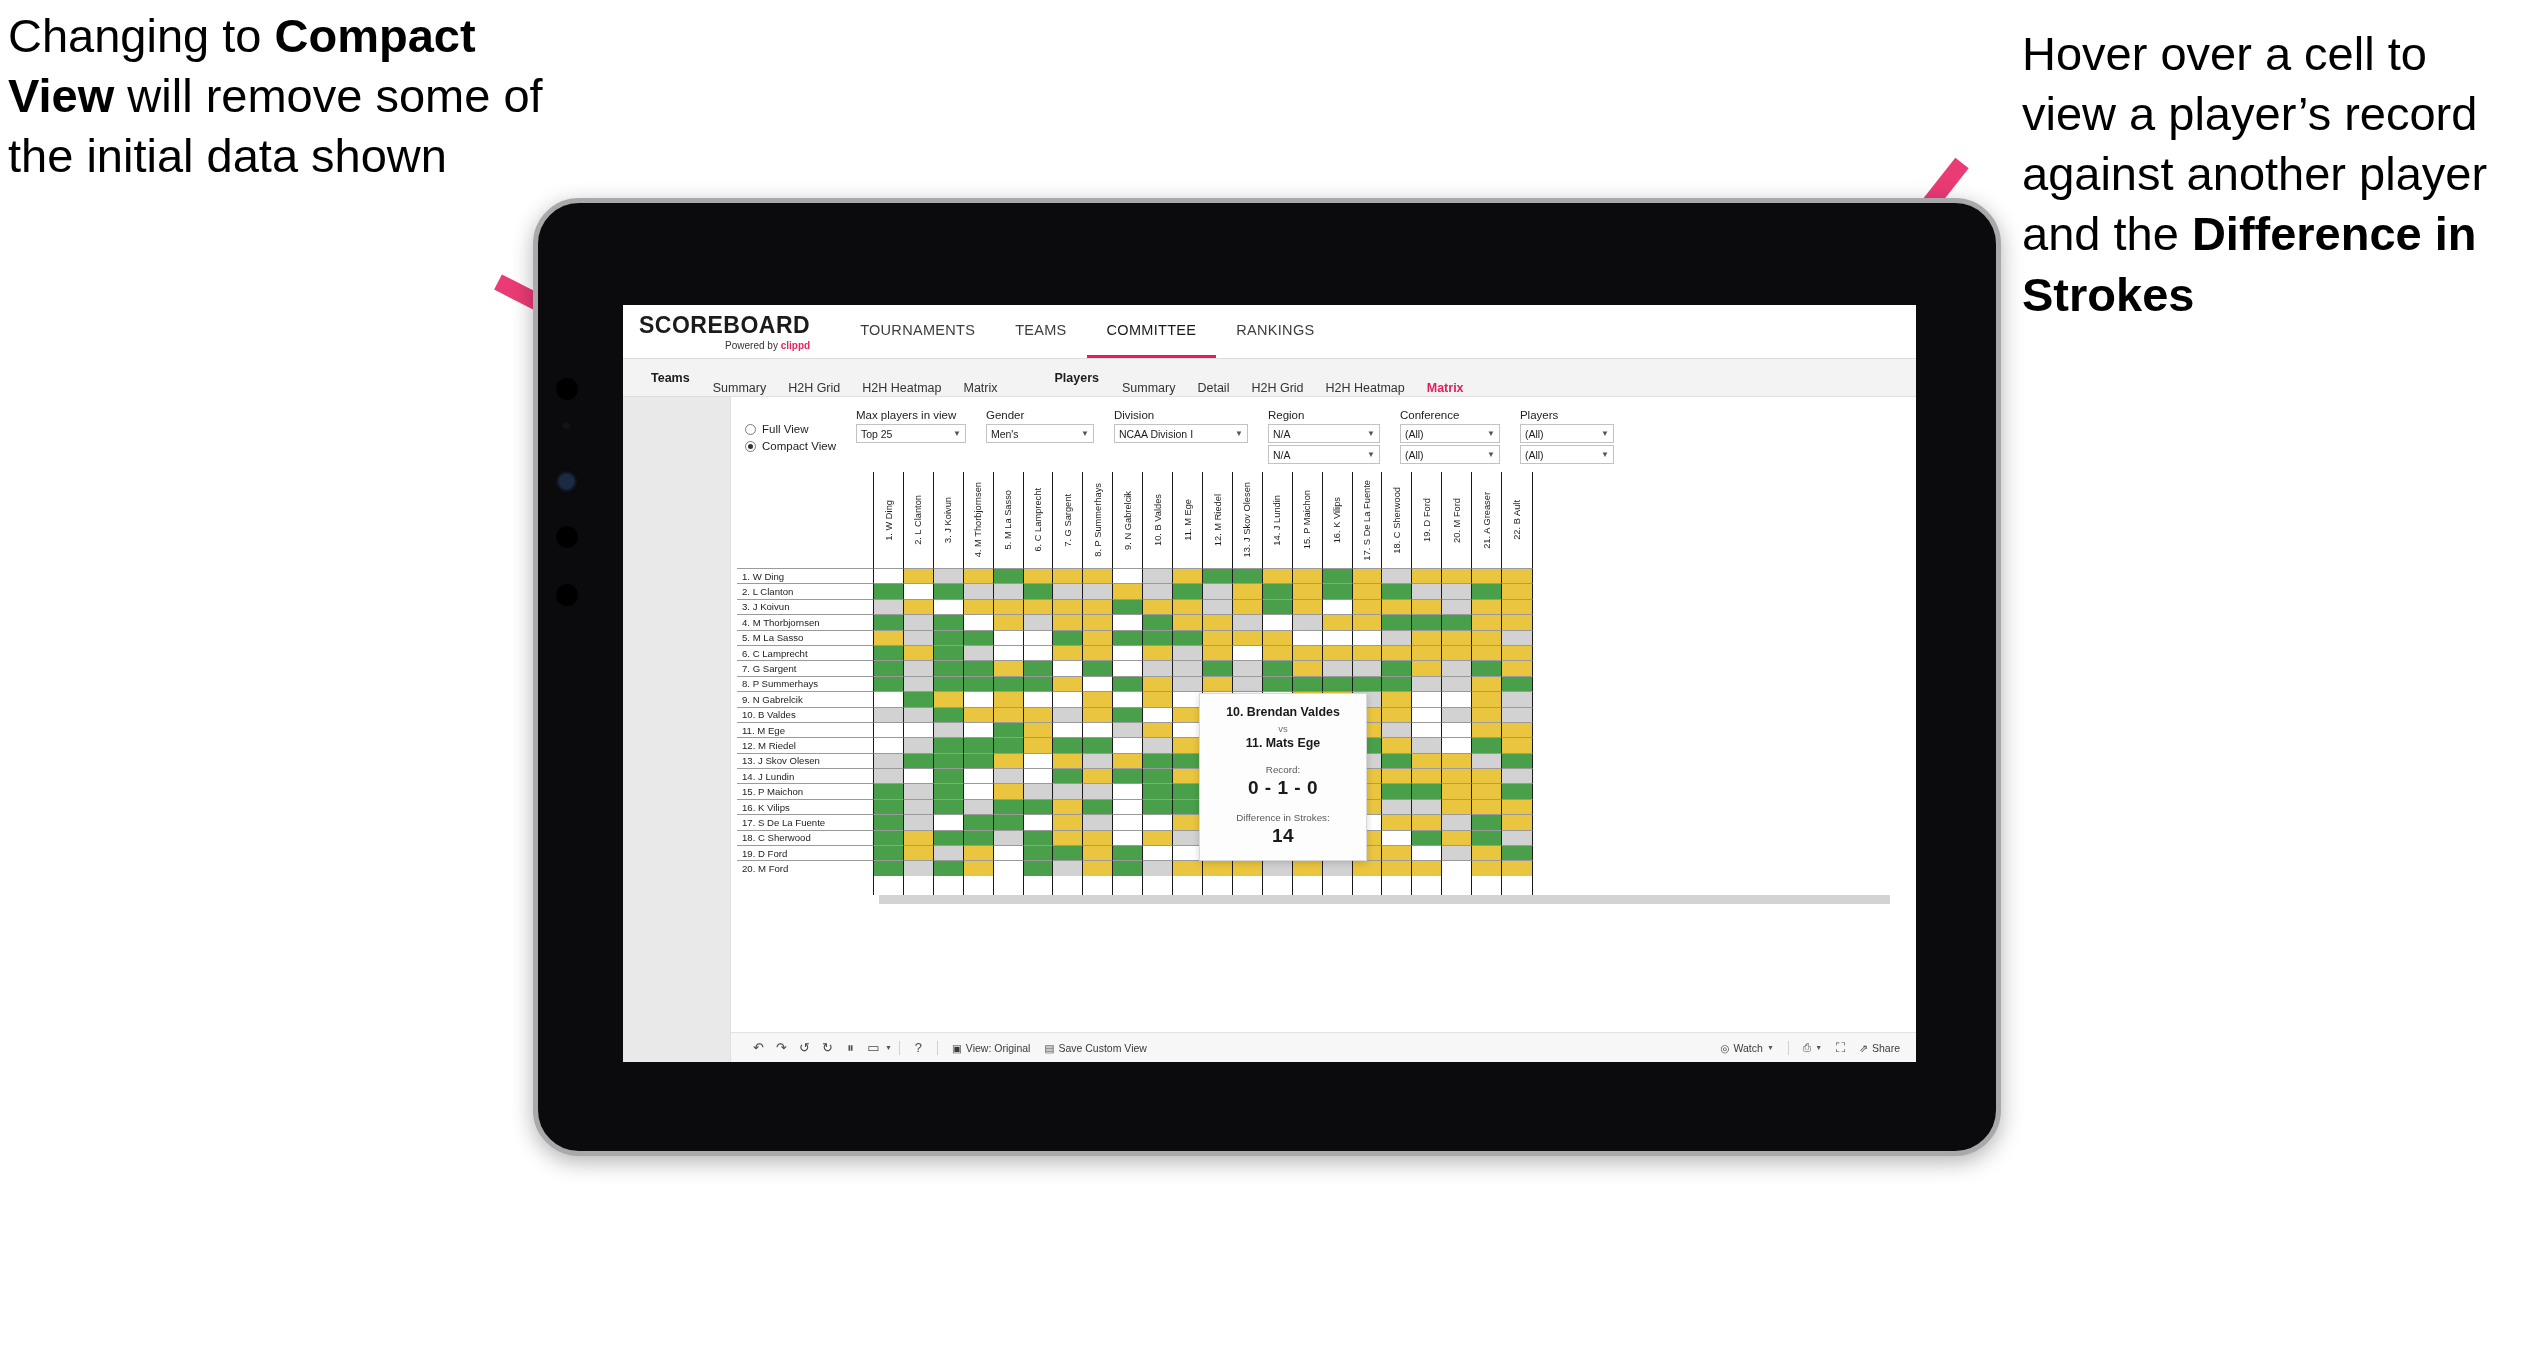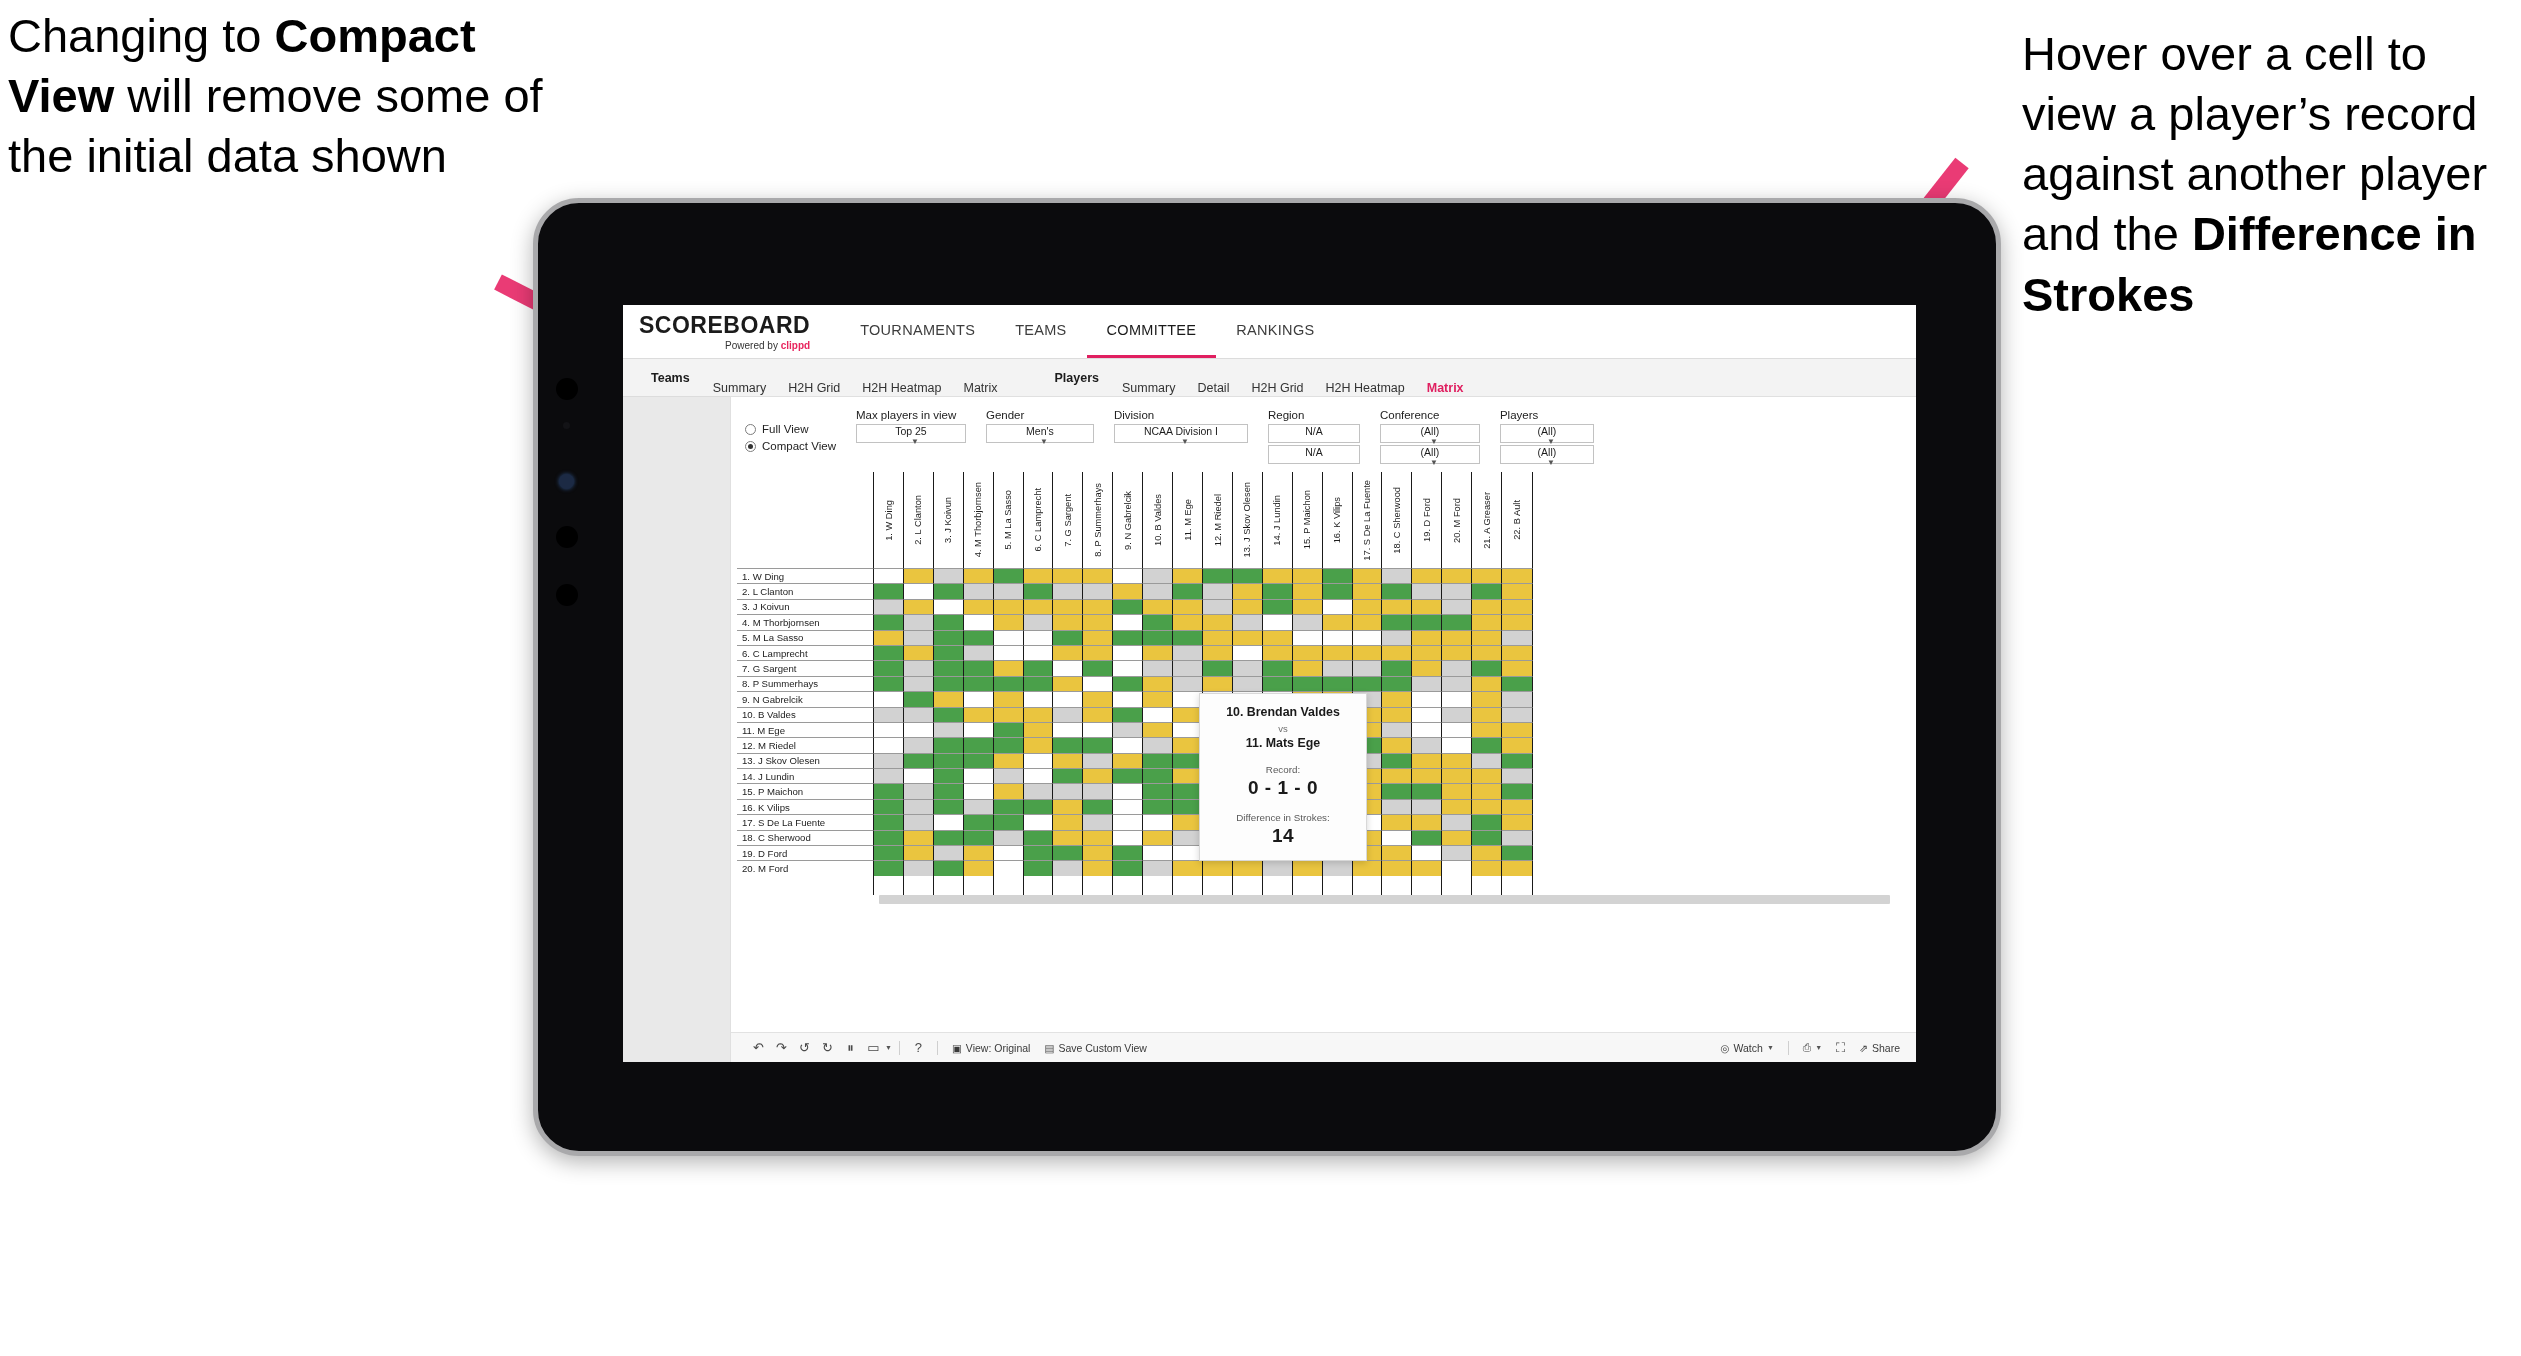--- a/index.html
+++ b/index.html
@@ -126,27 +126,27 @@
     background: #333; border-radius: 50%;
   }
   .radio-label { font-size: 11.5px; color: #222; white-space: nowrap; }
 
   .filter-field { display: flex; flex-direction: column; }
   .filter-label { font-size: 11.5px; color: #222; margin-bottom: 3px; white-space: nowrap; }
   .select-box {
     display: flex; align-items: center; justify-content: space-between;
     border: 1px solid #c2c2c2; background: #fff;
     height: 19px; padding: 0 4px; margin-bottom: 2px;
-    font-size: 10.5px; color: #1c1c1c; cursor: pointer; flex-direction: column;
+    font-size: 10.5px; color: #1c1c1c; cursor: pointer;
   }
   .select-box .caret { font-size: 8px; color: #555; margin-left: 8px; }
   .w-max  { width: 110px; }
   .w-gen  { width: 108px; }
   .w-div  { width: 134px; }
-  .w-reg  { width: 92px; gap: 47px; }
+  .w-reg  { width: 112px; gap: 47px; }
   .w-conf { width: 100px; }
   .w-play { width: 94px; }
 
   
   #matrix-wrap { position: relative; padding: 0 10px 0 6px; }
 
   #col-header-row { display: flex; margin-left: 136px; height: 96px; align-items: flex-end; }
   .col-header {
     width: 31.5px; flex: none; height: 96px;
     border-left: 1.6px solid #1a1a1a; border-right: 1.6px solid #1a1a1a;

